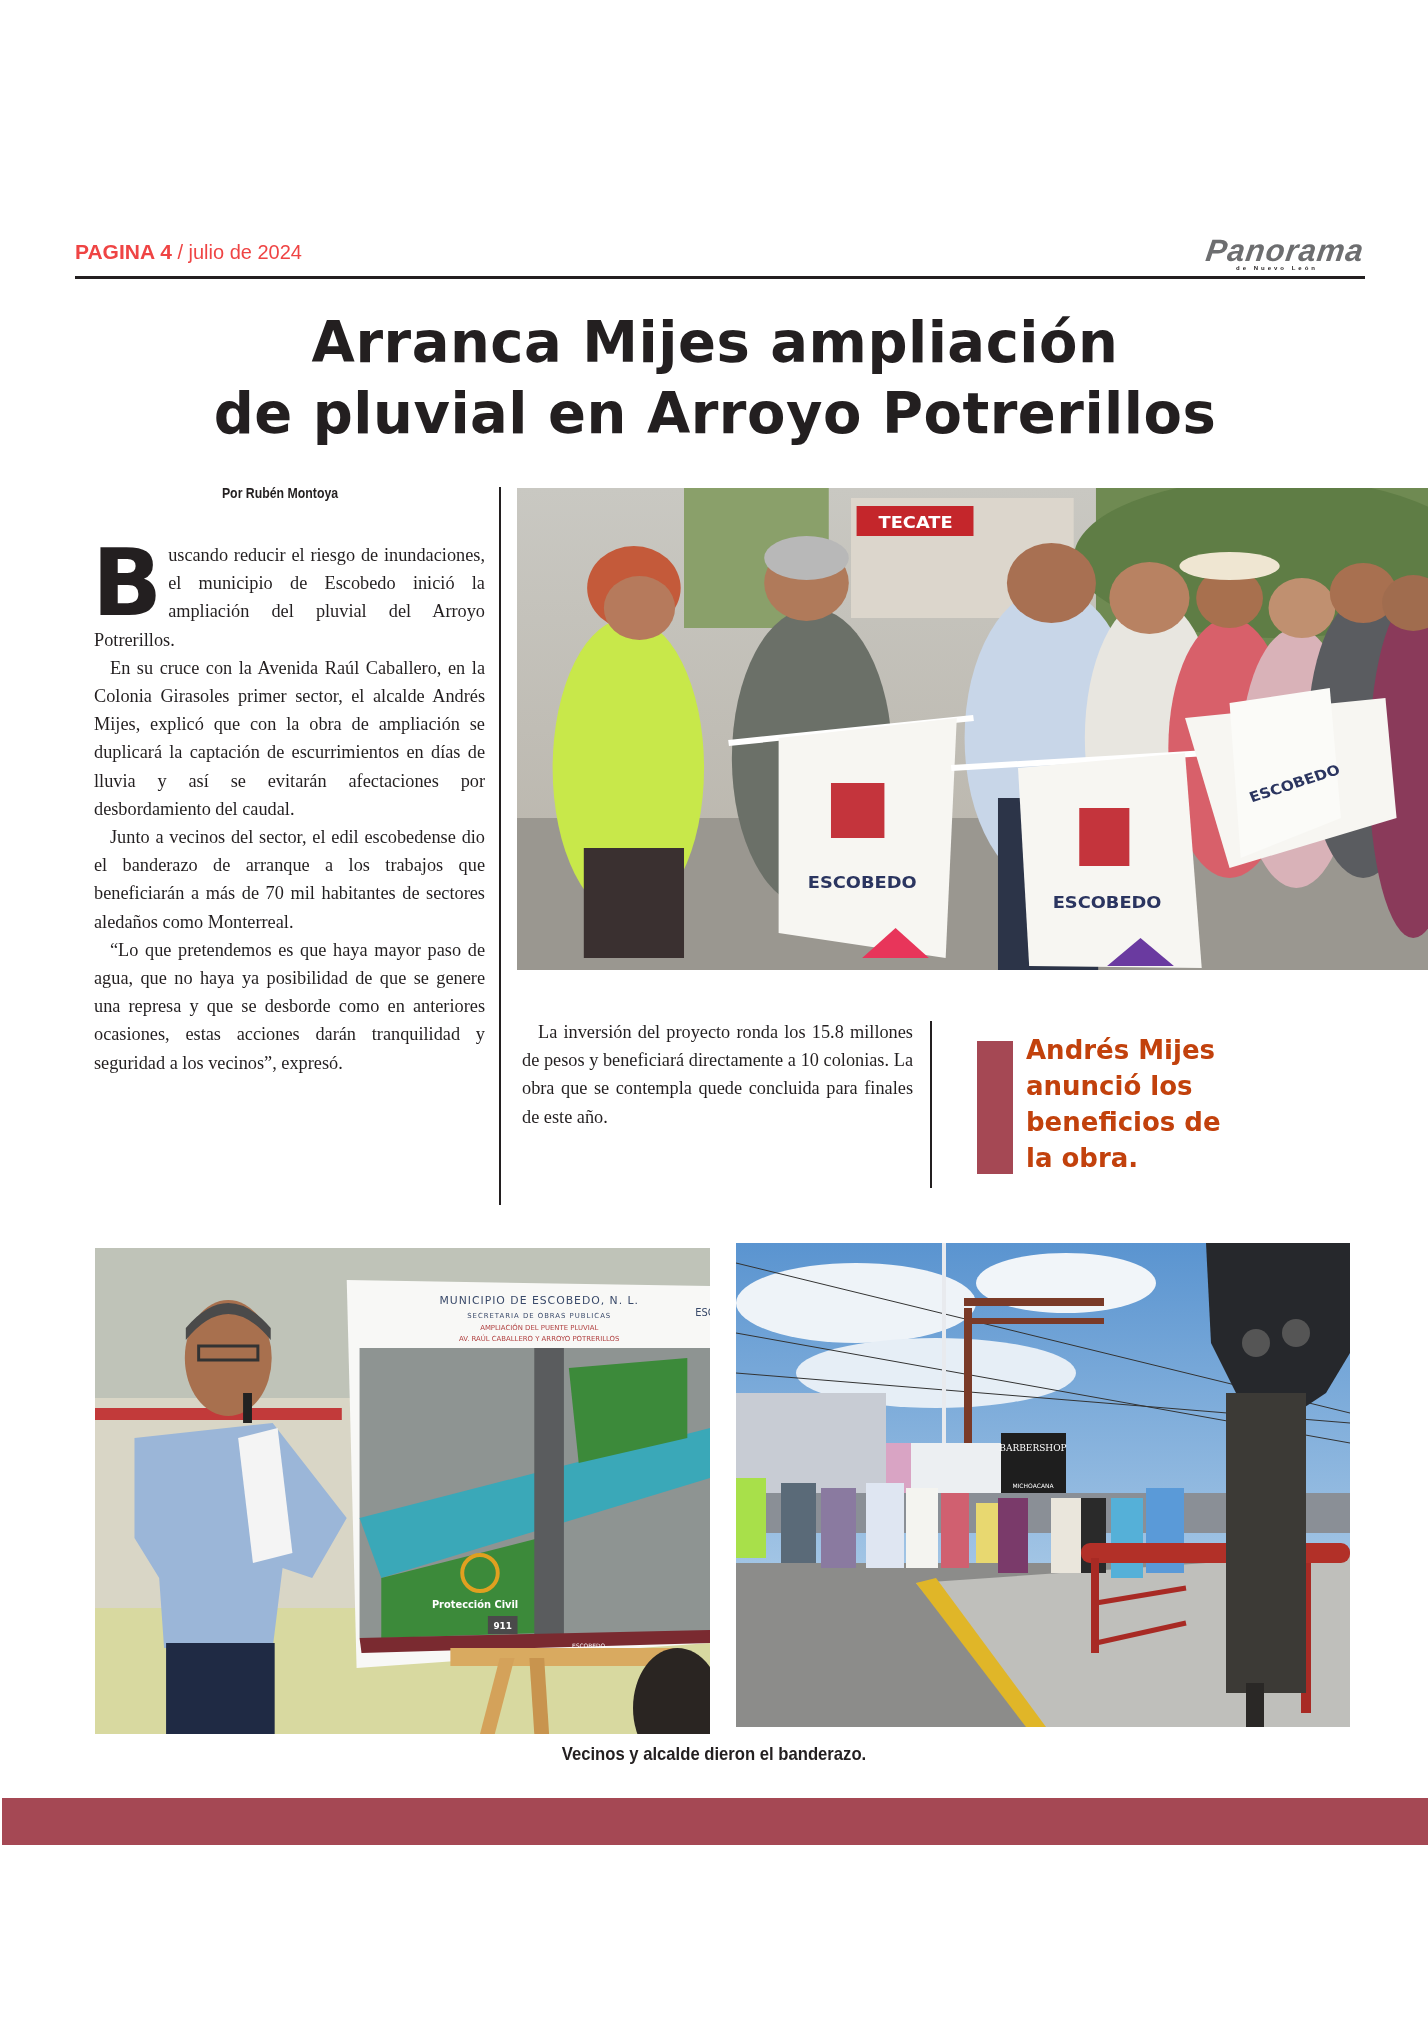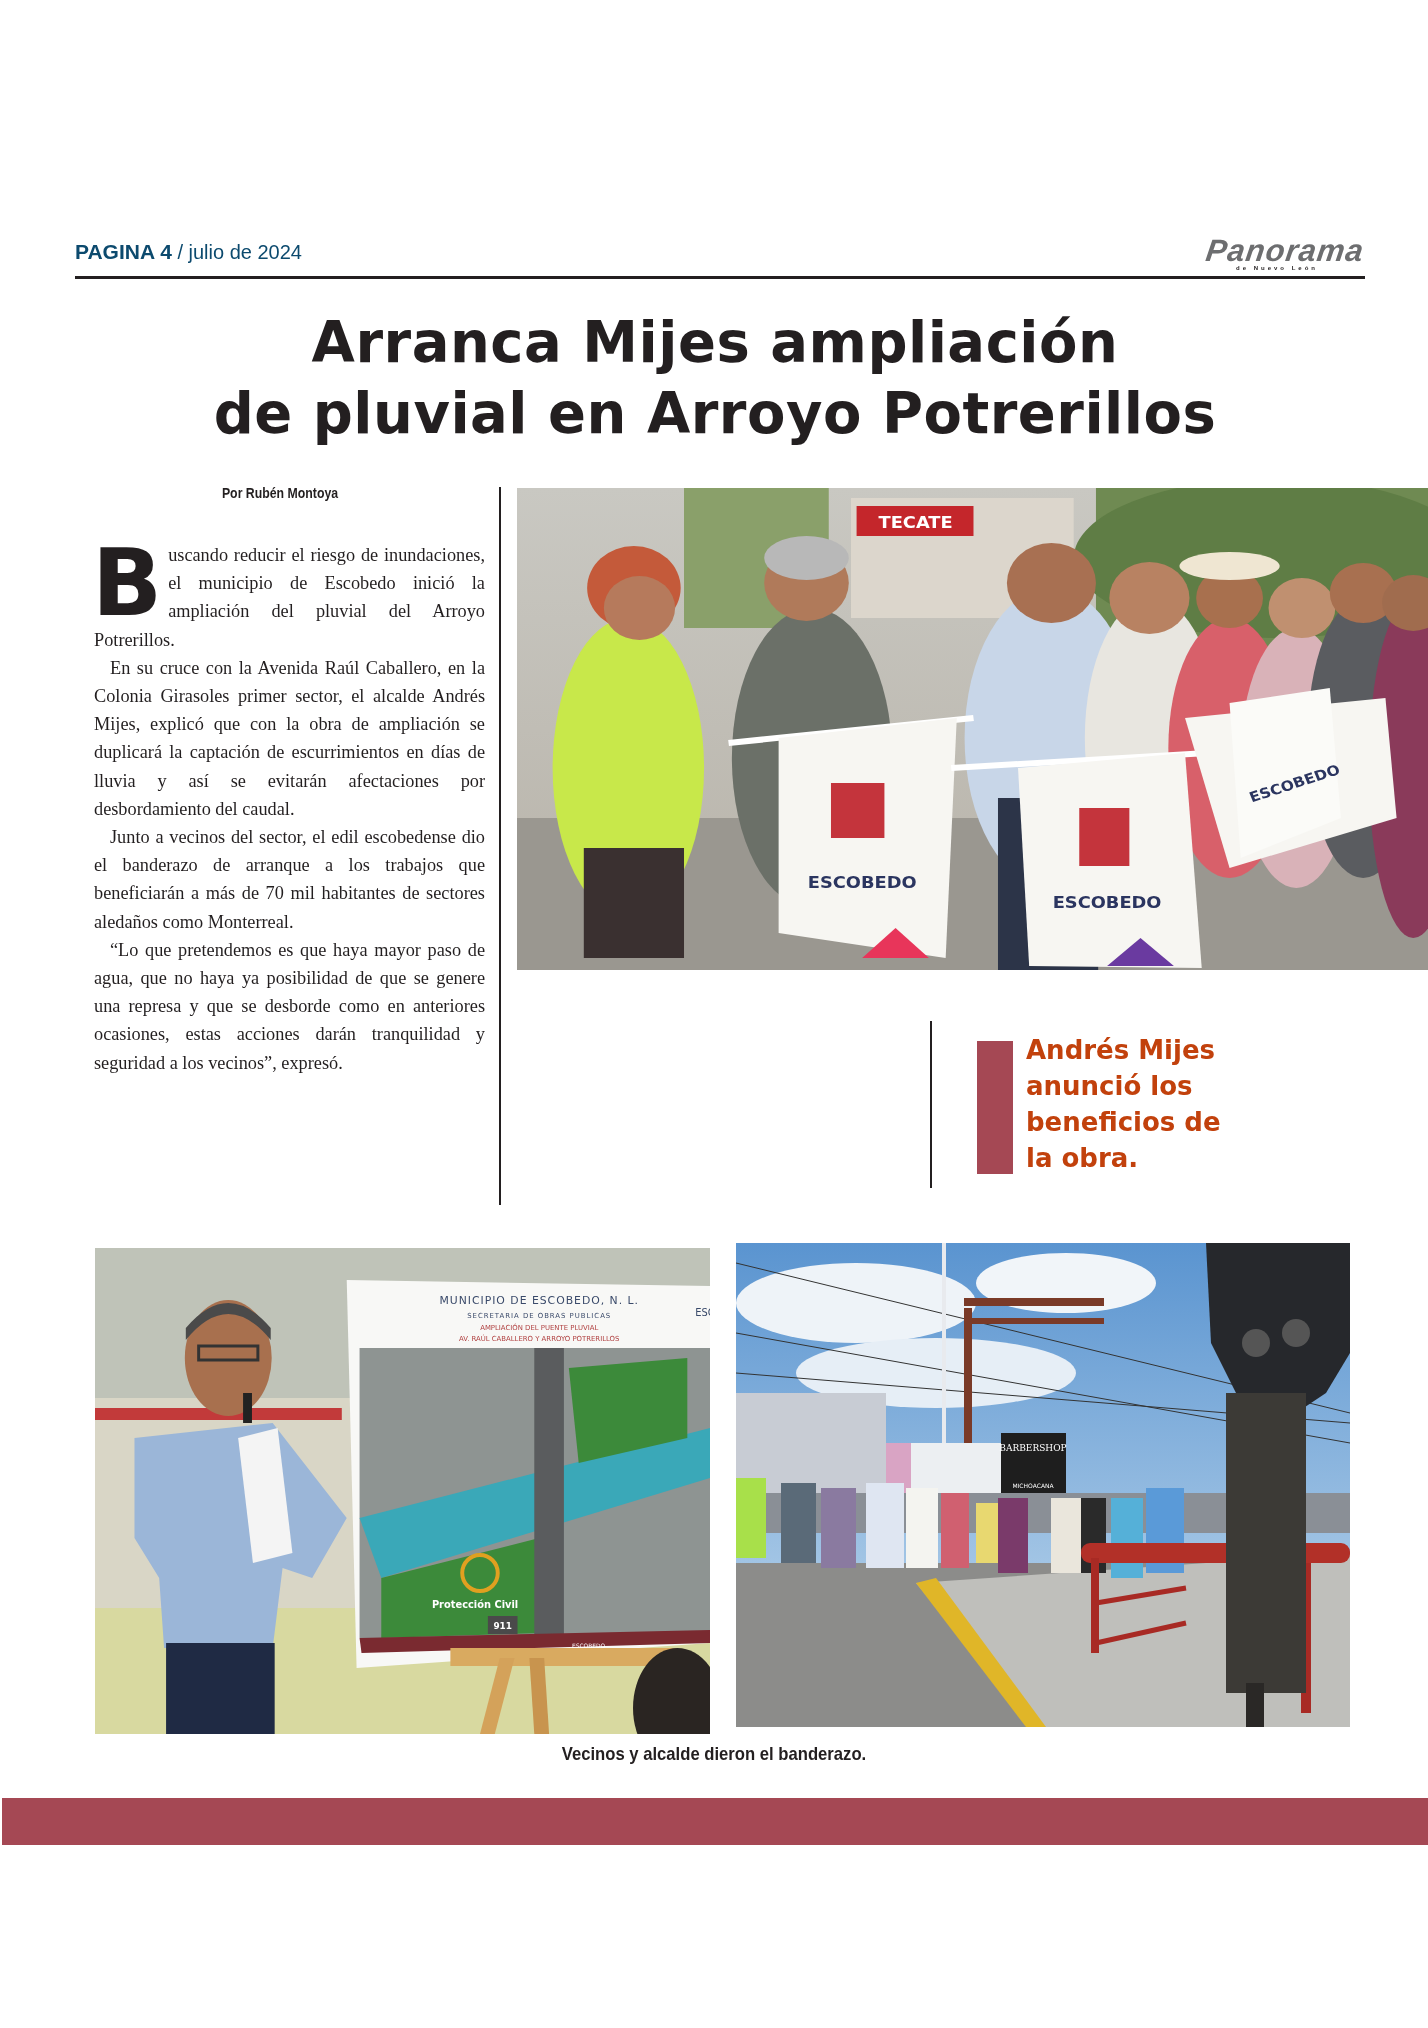--- a/index.html
+++ b/index.html
@@ -1,18 +1,18 @@
 <!DOCTYPE html>
 <html><head>
 <meta charset="utf-8">
 <style>
   html,body{margin:0;padding:0;background:#fff;}
   body{width:1428px;height:2028px;position:relative;overflow:hidden;font-family:"Liberation Serif",serif;color:#231f20;}
   .abs{position:absolute;}
-  .hdr-left{left:75px;top:240px;font-family:"Liberation Sans",sans-serif;font-size:20px;color:#0c4a6e;white-space:nowrap;}
+  .hdr-left{left:75px;top:240px;font-family:"Liberation Sans",sans-serif;font-size:20px;color:#ef4444;white-space:nowrap;}
   .hdr-left b{font-weight:700;font-size:21px;}
   .masthead{left:1168px;top:236px;width:196px;height:40px;}
   .masthead .word{font-family:"Liberation Sans",sans-serif;font-weight:900;font-style:italic;font-size:31px;color:#6d6e70;letter-spacing:1px;line-height:30px;transform:skewX(-8deg);display:block;text-align:right;}
   .masthead .sub{font-family:"Liberation Sans",sans-serif;font-size:6px;font-weight:700;letter-spacing:3px;color:#231f20;position:absolute;right:46px;top:29px;}
   .hdr-rule{left:75px;top:276px;width:1290px;height:3px;background:#231f20;}
   .headline{left:100px;top:308px;width:1230px;text-align:center;font-family:"DejaVu Sans",sans-serif;font-weight:900;font-size:56px;line-height:70px;color:#231f20;letter-spacing:0.5px;transform:scaleY(1.02);}
   .byline{left:170px;top:484px;width:220px;text-align:center;font-family:"Liberation Sans",sans-serif;font-weight:700;font-size:15px;color:#231f20;transform:scaleX(0.82);}
   .col{font-size:18.3px;line-height:28.2px;text-align:justify;color:#231f20;}
   .col p{margin:0;text-indent:16px;}
   .col p.first{text-indent:0;}
@@ -107,20 +107,21 @@
     <text x="530" y="420" font-family="DejaVu Sans, sans-serif" font-weight="700" font-size="16" fill="#2b3560" text-anchor="middle">ESCOBEDO</text>
     <polygon points="600,230 780,210 790,330 640,380" fill="#f7f6f2"></polygon>
     <polygon points="640,215 730,200 740,330 650,370" fill="#fbfbf8"></polygon>
     <text x="700" y="300" font-family="DejaVu Sans, sans-serif" font-weight="700" font-size="14" fill="#2b3560" text-anchor="middle" transform="rotate(-20 700 300)">ESCOBEDO</text>
     <polygon points="340,440 370,470 310,470" fill="#e8355a"></polygon>
     <polygon points="560,450 590,478 530,478" fill="#6a3aa0"></polygon>
   </svg>
 </div>
 
 <div class="abs col col2">
+  <p>La inversión del proyecto ronda los 15.8 millones de pesos y beneficiará directamente a 10 colonias. La obra que se contempla quede concluida para finales de este año.</p>
 </div>
 <div class="abs vrule2"></div>
 
 <div class="abs pull-bar"></div>
 <div class="abs pull-text">Andrés Mijes anunció los beneficios de la obra.</div>
 
 <div class="abs photo photo-left">
   <svg viewBox="0 0 623 486" preserveAspectRatio="none">
     <rect width="623" height="486" fill="#d9d6c6"></rect>
     <rect x="0" y="0" width="623" height="150" fill="#bfc3b8"></rect>

